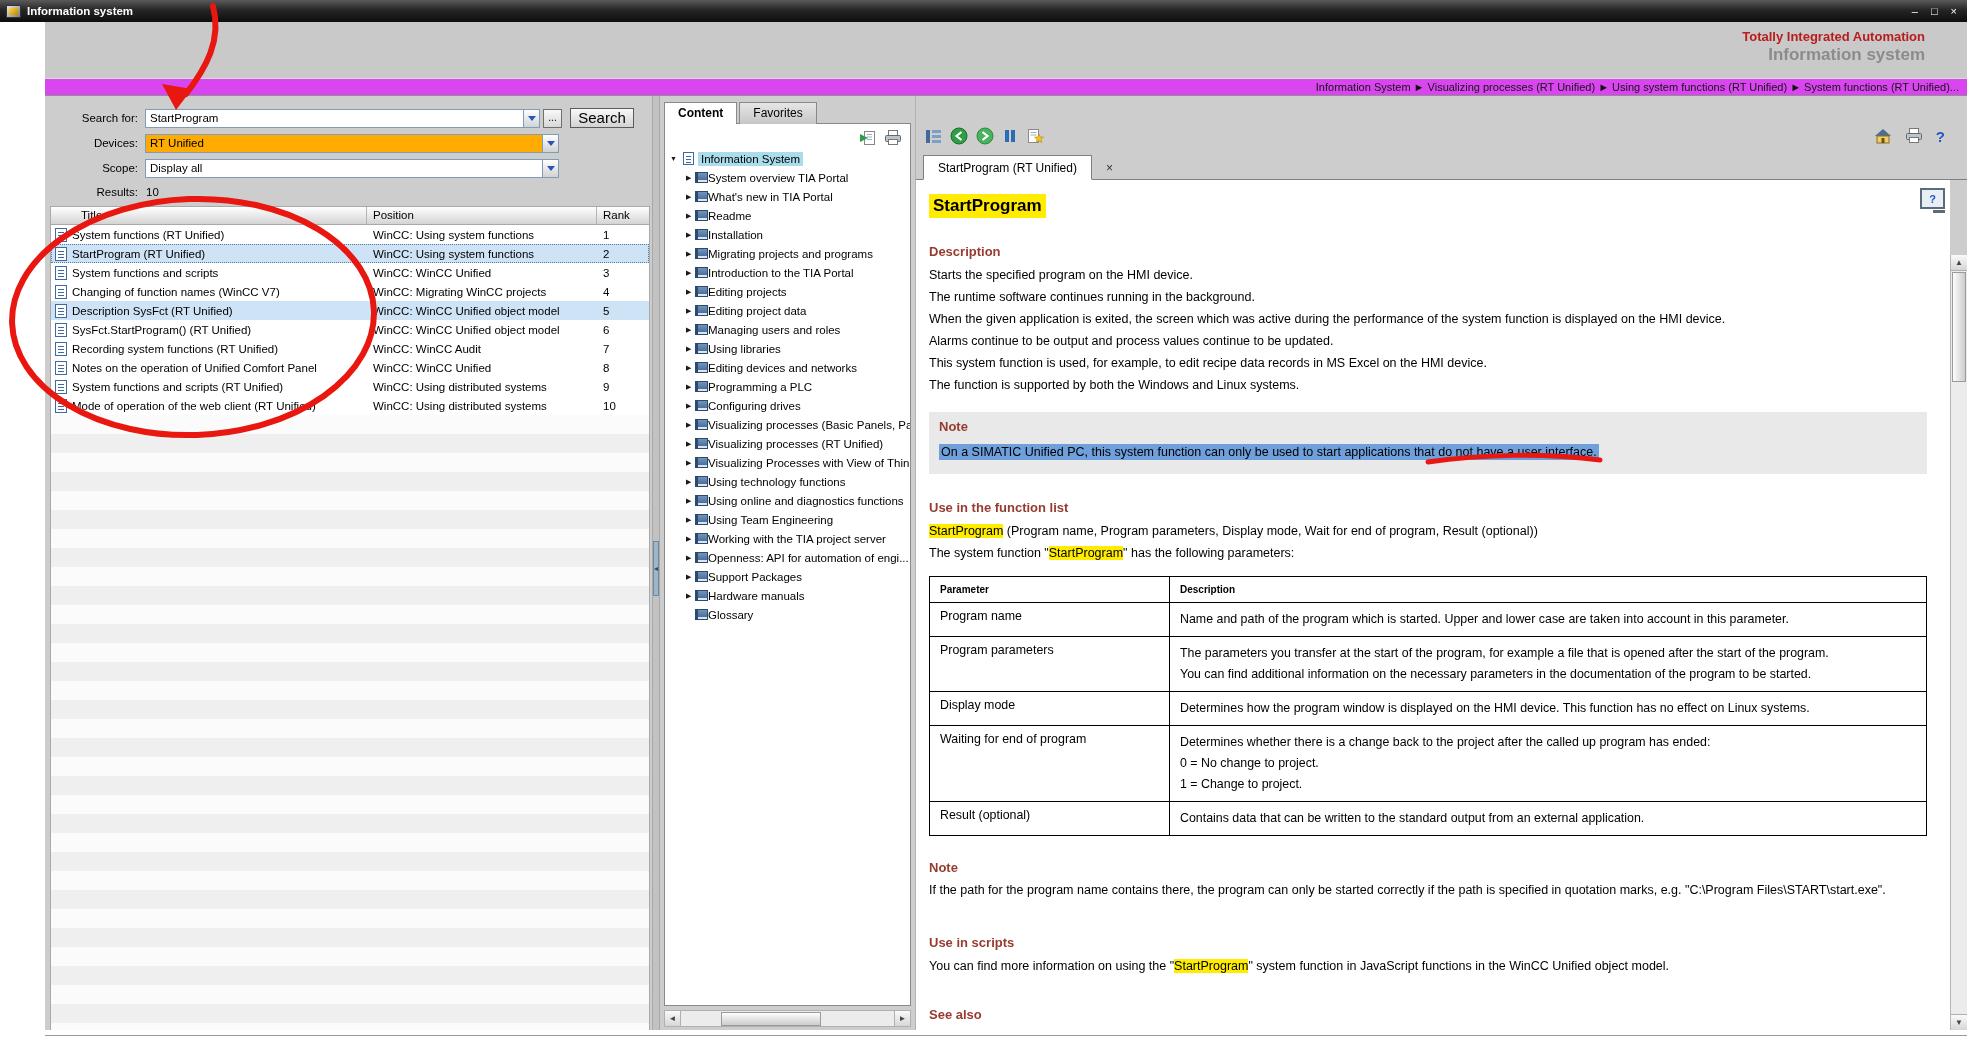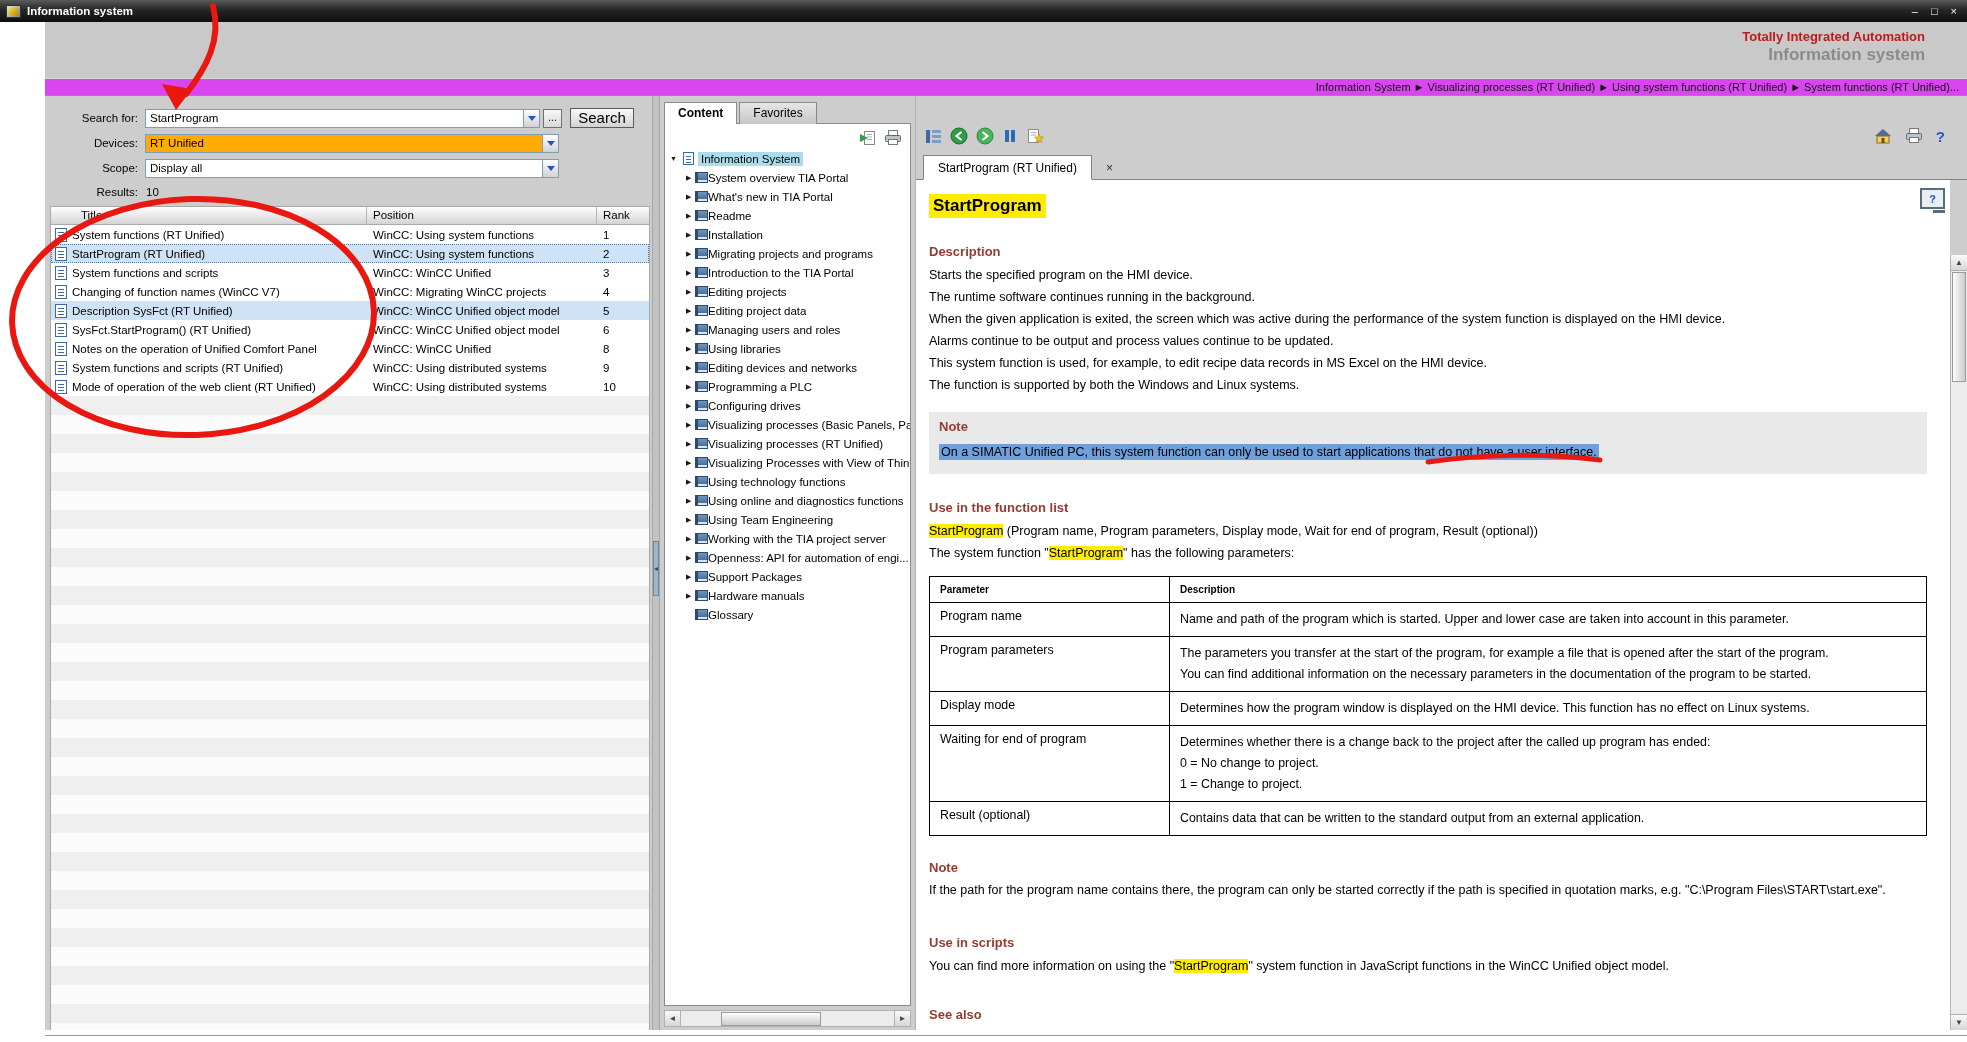--- a/index.html
+++ b/index.html
@@ -277,20 +277,28 @@
 
   <div class="result-row">
     <span class="rtitle">
       <span class="doc-ic"></span>
       <span>SysFct.StartProgram() (RT Unified)</span>
     </span>
     <span class="rpos">WinCC: WinCC Unified object model</span>
     <span class="rrank">6</span>
   </div>
 
+  <div class="result-row">
+    <span class="rtitle">
+      <span class="doc-ic"></span>
+      <span>Recording system functions (RT Unified)</span>
+    </span>
+    <span class="rpos">WinCC: WinCC Audit</span>
+    <span class="rrank">7</span>
+  </div>
 
   <div class="result-row">
     <span class="rtitle">
       <span class="doc-ic"></span>
       <span>Notes on the operation of Unified Comfort Panel</span>
     </span>
     <span class="rpos">WinCC: WinCC Unified</span>
     <span class="rrank">8</span>
   </div>
 

